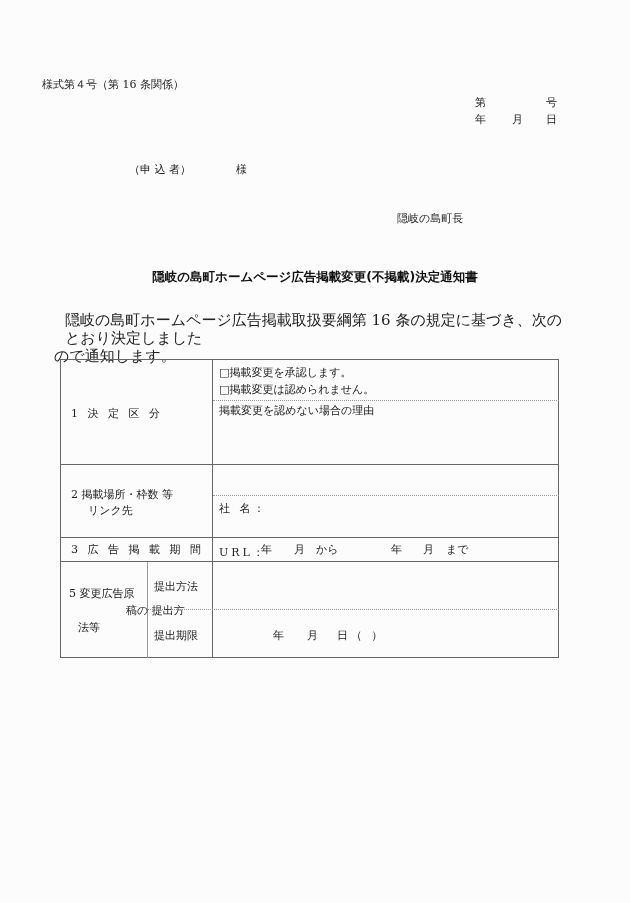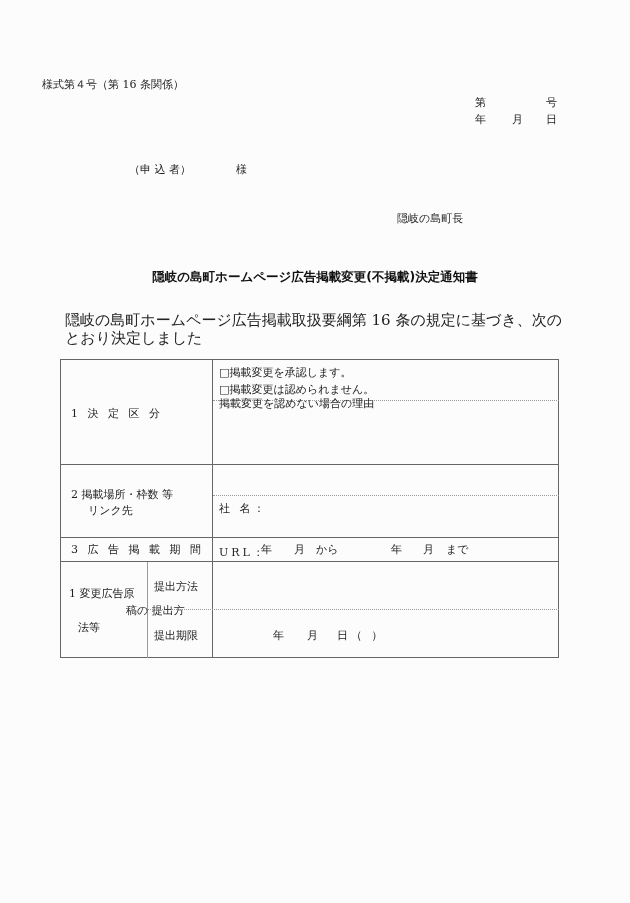--- a/index.html
+++ b/index.html
@@ -42,55 +42,56 @@
 
 <div class="abs" style="left:82px; top:164px;margin-left:47px;">（申 込 者）</div>
 <div class="abs" style="left:236px; top:164px;">様</div>
 
 <div class="abs" style="left:397px; top:213px;">隠岐の島町長</div>
 
 <div class="abs title">隠岐の島町ホームページ広告掲載変更(不掲載)決定通知書</div>
 
 <div class="abs para">
   <div class="indent">隠岐の島町ホームページ広告掲載取扱要綱第 16 条の規定に基づき、次のとおり決定しました</div>
+  <div>ので通知します。</div>
 </div>
 
 <div class="tbl">
 
   <div class="line v" style="left:151px; top:0; height:298px;"></div>
 
   <div class="line v" style="left:86px; top:202px; height:96px; background:#999;"></div>
 
   <div class="line h" style="left:0; top:104px; width:498px;"></div>
   <div class="line h" style="left:0; top:177px; width:498px;"></div>
   <div class="line h" style="left:0; top:201px; width:498px;"></div>
 
   <div class="dot" style="left:152px; top:40px; width:346px;"></div>
   <div class="dot" style="left:152px; top:135px; width:346px;"></div>
   <div class="dot" style="left:87px; top:249px; width:411px;"></div>
 
   <div class="cell-text spaced-s" style="left:10px; top:48px;">1 決 定 区 分</div>
   <div class="cell-text" style="left:158px; top:7px;">□掲載変更を承認します。</div>
   <div class="cell-text" style="left:158px; top:24px;">□掲載変更は認められません。</div>
-  <div class="cell-text" style="left:158px; top:38px;">掲載変更を認めない場合の理由</div>
+  <div class="cell-text" style="left:158px; top:45px;">掲載変更を認めない場合の理由</div>
 
   <div class="cell-text" style="left:10px; top:129px;">2 掲載場所・枠数 等</div>
   <div class="cell-text" style="left:27px; top:145px;">リンク先</div>
   <div class="cell-text spaced-s" style="left:158px; top:143px;">社 名：</div>
   <div class="cell-text spaced-s" style="left:158px; top:160px;margin-top:27px;">URL：</div>
 
   <div class="cell-text spaced-s" style="left:10px; top:184px;">3 広 告 掲 載 期 間</div>
   <div class="cell-text" style="left:200px; top:184px;">年</div>
   <div class="cell-text" style="left:233px; top:184px;">月</div>
   <div class="cell-text" style="left:255px; top:184px;">から</div>
   <div class="cell-text" style="left:330px; top:184px;">年</div>
   <div class="cell-text" style="left:362px; top:184px;">月</div>
   <div class="cell-text" style="left:385px; top:184px;">まで</div>
 
-  <div class="cell-text" style="left:8px; top:228px;">1 変更広告原</div>
+  <div class="cell-text" style="left:8px; top:228px;">5 変更広告原</div>
   <div class="cell-text" style="left:17px; top:245px;padding-left:48px;">稿の 提出方</div>
   <div class="cell-text" style="left:17px; top:262px;">法等</div>
   <div class="cell-text" style="left:93px; top:221px;">提出方法</div>
   <div class="cell-text" style="left:93px; top:270px;">提出期限</div>
   <div class="cell-text" style="left:212px; top:270px;">年</div>
   <div class="cell-text" style="left:246px; top:270px;">月</div>
   <div class="cell-text spaced-s" style="left:276px; top:270px;">日（ ）</div>
 </div>
 
 </body></html>

